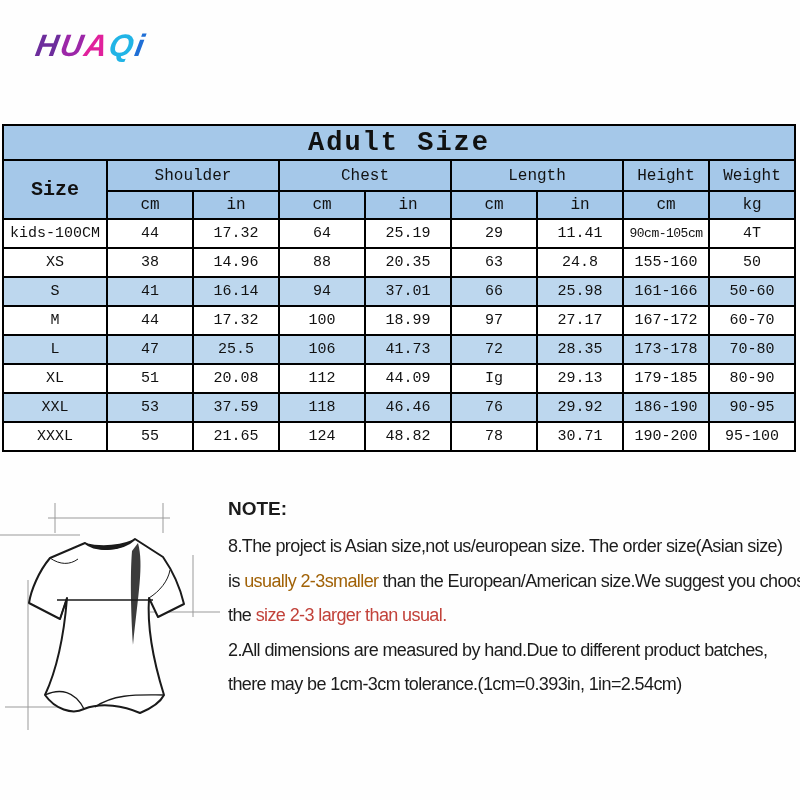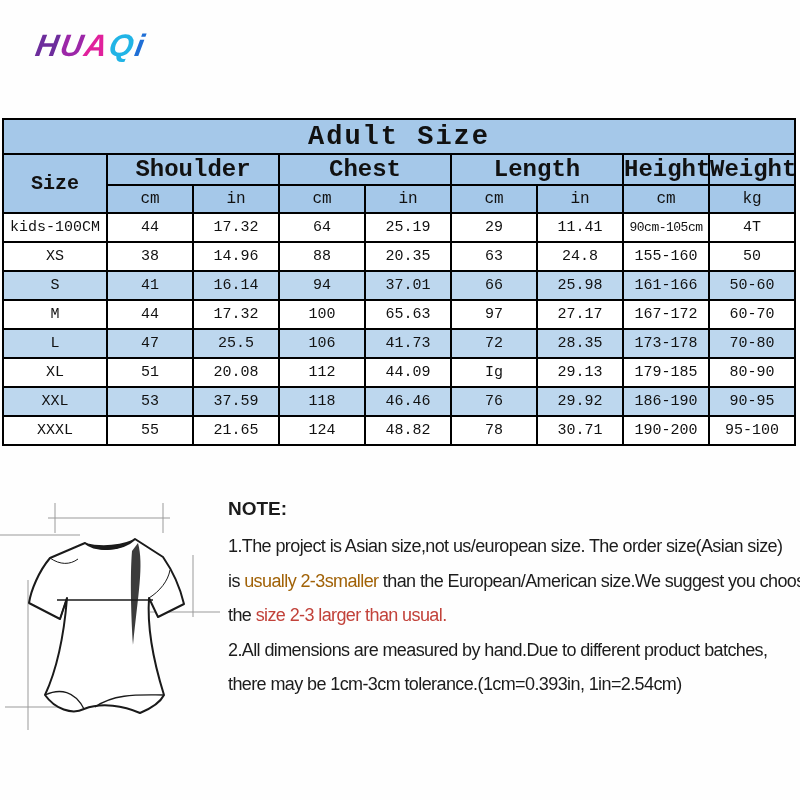--- a/index.html
+++ b/index.html
@@ -6,27 +6,27 @@
   body{width:800px;height:800px;background:#ffffff;}
   .canvas{position:relative;width:800px;height:800px;background:#fefefe;overflow:hidden;
           font-family:"Liberation Sans",sans-serif;}
 
   
   .logo{position:absolute;left:36px;top:28px;font-family:"Liberation Sans",sans-serif;
         font-style:italic;font-weight:900;font-size:31px;letter-spacing:2px;
         transform:skewX(-10deg);user-select:none;}
 
   
-  .size-table{position:absolute;left:2px;top:118px;width:794px;border-collapse:collapse;
+  .size-table{position:absolute;left:2px;top:124px;width:794px;border-collapse:collapse;
               table-layout:fixed;font-family:"Liberation Mono","DejaVu Sans Mono",monospace;
               color:#111;}
   .size-table th,.size-table td{border:2px solid #000;text-align:center;vertical-align:middle;
               padding:0;overflow:hidden;}
   .t-title{height:33px;font-size:27px;font-weight:600;letter-spacing:2px;background:var(--hdr-bg);}
-  .g-hdr{height:29px;font-size:24px;font-weight:700;background:var(--hdr-bg);}
+  .g-hdr{height:29px;font-size:16px;font-weight:400;background:var(--hdr-bg);}
   .s-hdr{font-size:20px;font-weight:600;background:var(--hdr-bg);margin-top:8px;}
   .u-hdr{height:26px;font-size:16px;font-weight:400;background:var(--hdr-bg);}
   .size-table td{height:27px;font-size:15px;background:#fff;}
   tr.stripe td{background:var(--stripe-bg);}
   td.tight{font-size:13px;letter-spacing:-0.5px;}
 
   
   .note{position:absolute;left:228px;top:498px;color:#1c1c1c;}
   .note-heading{font-size:19px;font-weight:600;margin:0 0 9px 0;letter-spacing:0;}
   .note-line{font-size:18px;line-height:34.5px;white-space:nowrap;letter-spacing:-0.6px;}
@@ -135,21 +135,21 @@
           <td>66</td>
           <td>25.98</td>
           <td>161-166</td>
           <td>50-60</td>
         </tr>
         <tr>
           <td>M</td>
           <td>44</td>
           <td>17.32</td>
           <td>100</td>
-          <td>65.63</td>
+          <td>18.99</td>
           <td>97</td>
           <td>27.17</td>
           <td>167-172</td>
           <td>60-70</td>
         </tr>
         <tr class="stripe">
           <td>L</td>
           <td>47</td>
           <td>25.5</td>
           <td>106</td>
@@ -191,21 +191,21 @@
           <td>30.71</td>
           <td>190-200</td>
           <td>95-100</td>
         </tr>
       </tbody>
   </table>
 
   <div class="note">
     <div class="note-heading">NOTE:</div>
     <div>
-        <div class="note-line"><span>1.The project is Asian size,not us/european size. The order size(Asian size)</span></div>
+        <div class="note-line"><span>8.The project is Asian size,not us/european size. The order size(Asian size)</span></div>
         <div class="note-line"><span>is </span><span style="color: #a16207;">usually 2-3smaller</span><span> than the European/American size.We suggest you choose</span></div>
         <div class="note-line"><span>the </span><span style="color: rgb(194, 66, 58);">size 2-3 larger than usual.</span></div>
         <div class="note-line"><span>2.All dimensions are measured by hand.Due to different product batches,</span></div>
         <div class="note-line"><span>there may be 1cm-3cm tolerance.(1cm=0.393in, 1in=2.54cm)</span></div>
       </div>
   </div>
 
 </div>
 
 </body></html>

